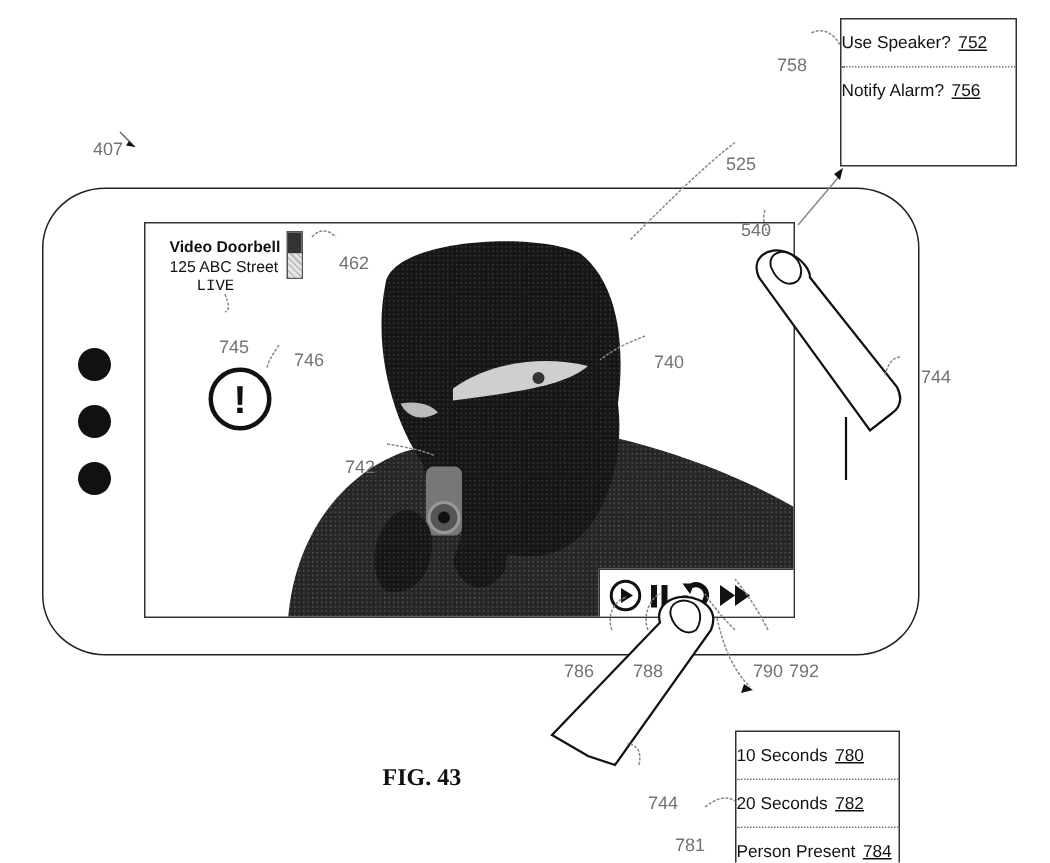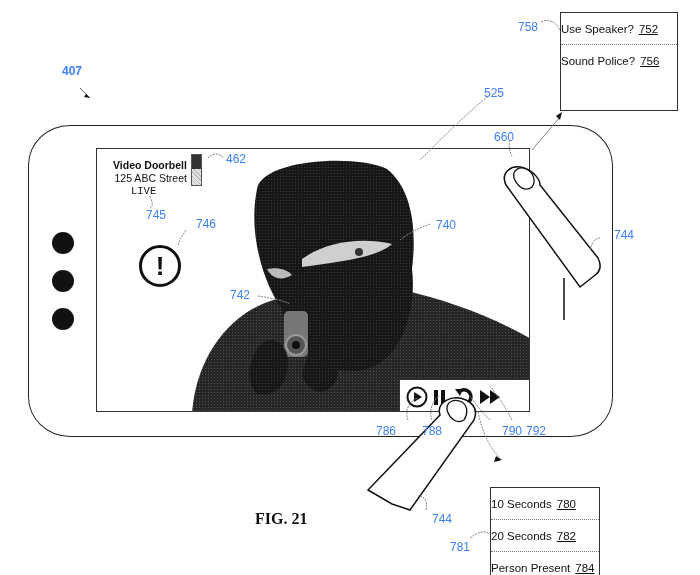--- a/index.html
+++ b/index.html
@@ -1,22 +1,22 @@
 <!DOCTYPE html>
 <html><head>
 <meta charset="utf-8">
 <style>
   html,body{margin:0;padding:0;background:#fff;}
   body{width:700px;height:575px;position:relative;overflow:hidden;font-family:"Liberation Sans","DejaVu Sans",sans-serif;color:#111;}
   .abs{position:absolute;}
-  .ref{position:absolute;font-size:12px;color:#3b82f6;white-space:nowrap;}
+  .ref{position:absolute;font-size:12px;color:#737373;white-space:nowrap;margin-top:16px;}
   .phone{position:absolute;left:28px;top:125px;width:585px;height:312px;border:1.5px solid #222;border-radius:42px 42px 42px 42px / 40px 40px 40px 40px;box-sizing:border-box;}
   .screen{position:absolute;left:96px;top:148px;width:434px;height:264px;border:1.5px solid #333;box-sizing:border-box;background:#fff;overflow:hidden;}
   .hw-btn{position:absolute;width:22px;height:22px;border-radius:50%;background:#111;}
-  .cam-title{position:absolute;left:16px;top:10px;font-size:10.5px;line-height:13px;text-align:right;}
+  .cam-title{position:absolute;left:16px;top:10px;font-size:10.5px;line-height:13px;}
   .cam-title .b{font-weight:bold;}
   .live{position:absolute;left:34px;top:36px;font-size:10.5px;font-family:Liberation Mono, monospace;}
   .thumb{position:absolute;left:94px;top:5px;width:11px;height:32px;border:1px solid #555;box-sizing:border-box;}
   .thumb .t{height:45%;background:#333;}
   .thumb .bt{height:55%;background:repeating-linear-gradient(45deg,#bbb 0 1px,#e5e5e5 1px 3px);}
   .alert{position:absolute;left:42px;top:96px;width:42px;height:42px;border:3px solid #111;border-radius:50%;box-sizing:border-box;display:flex;align-items:center;justify-content:center;font-weight:bold;font-size:26px;line-height:1;}
   .action-btn{position:absolute;left:358px;top:10px;width:68px;height:24px;border:1.5px solid #333;box-sizing:border-box;background:#fff;font-size:11.5px;display:flex;align-items:center;justify-content:center;cursor:pointer;}
   .controls{position:absolute;left:302px;top:230px;width:132px;height:34px;background:#fff;border-top:1.5px solid #333;border-left:1.5px solid #333;box-sizing:border-box;display:flex;align-items:center;gap:4px;padding-left:6px;}
   .ctl{display:flex;align-items:center;justify-content:center;cursor:pointer;}
   .menu{position:absolute;background:#fff;border:1.5px solid #333;box-sizing:border-box;}
@@ -130,56 +130,56 @@
   <path d="M408,420 C404,410 410,400 418,398" stroke="#888" stroke-width="1" fill="none" stroke-dasharray="2,1"></path>
   <path d="M432,420 C428,410 434,398 440,396" stroke="#888" stroke-width="1" fill="none" stroke-dasharray="2,1"></path>
   <path d="M490,420 C480,410 474,402 470,396" stroke="#888" stroke-width="1" fill="none" stroke-dasharray="2,1"></path>
   <path d="M512,420 C505,406 498,396 490,386" stroke="#888" stroke-width="1" fill="none" stroke-dasharray="2,1"></path>
   <path d="M478,412 C482,430 488,446 500,458" stroke="#888" stroke-width="1" fill="none" stroke-dasharray="2,1"></path>
   <path d="M496,456 L502,460 L494,462 Z" fill="#111"></path>
   <path d="M426,510 C428,500 424,496 418,496" stroke="#888" stroke-width="1" fill="none" stroke-dasharray="2,1"></path>
   <path d="M470,538 C478,532 484,530 490,534" stroke="#888" stroke-width="1" fill="none" stroke-dasharray="2,1"></path>
 </svg>
 
-<div class="ref" style="left:62px;top:64px;font-weight:bold;">407</div>
+<div class="ref" style="left:62px;top:76px;">407</div>
 <div class="ref" style="left:484px;top:86px;">525</div>
 <div class="ref" style="left:226px;top:152px;">462</div>
 <div class="ref" style="left:146px;top:208px;">745</div>
 <div class="ref" style="left:196px;top:217px;">746</div>
 <div class="ref" style="left:436px;top:218px;">740</div>
 <div class="ref" style="left:230px;top:288px;">742</div>
-<div class="ref" style="left:494px;top:130px;">660</div>
+<div class="ref" style="left:494px;top:130px;">540</div>
 <div class="ref" style="left:614px;top:228px;">744</div>
 <div class="ref" style="left:432px;top:512px;">744</div>
 <div class="ref" style="left:376px;top:424px;">786</div>
 <div class="ref" style="left:422px;top:424px;">788</div>
 <div class="ref" style="left:502px;top:424px;">790</div>
 <div class="ref" style="left:526px;top:424px;">792</div>
 <div class="ref" style="left:518px;top:20px;">758</div>
 <div class="ref" style="left:450px;top:540px;">781</div>
 
 <div class="menu" style="left:560px;top:12px;width:118px;height:99px;">
   <div class="item">
     <span>Use Speaker?</span>
     <span class="num">752</span>
   </div>
   <div class="item">
-    <span>Sound Police?</span>
+    <span>Notify Alarm?</span>
     <span class="num">756</span>
   </div>
 </div>
 
 <div class="menu" style="left:490px;top:458px;width:110px;height:99px;margin-top:29px;">
   <div class="item">
     <span>10 Seconds</span>
     <span class="num">780</span>
   </div>
   <div class="item">
     <span>20 Seconds</span>
     <span class="num">782</span>
   </div>
   <div class="item">
     <span>Person Present</span>
     <span class="num">784</span>
   </div>
 </div>
 
-<div class="fig">FIG. 21</div>
+<div class="fig">FIG. 43</div>
 
 </body></html>

